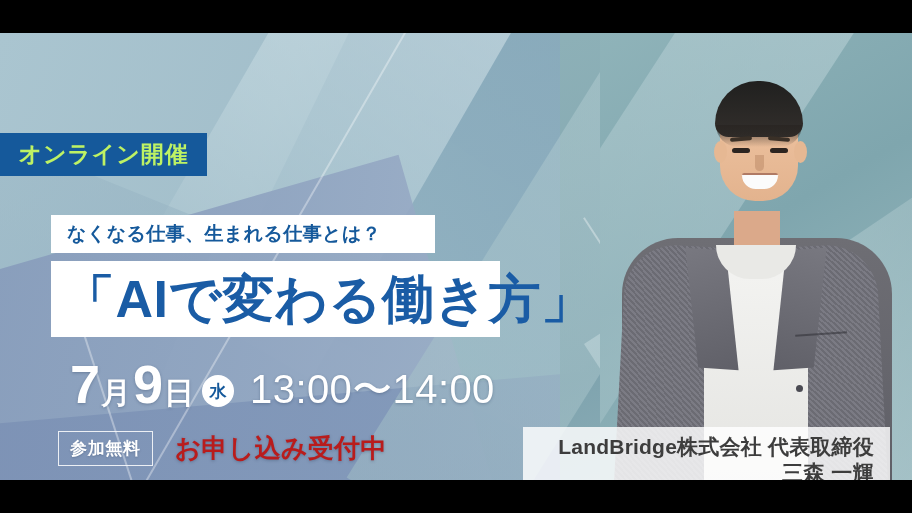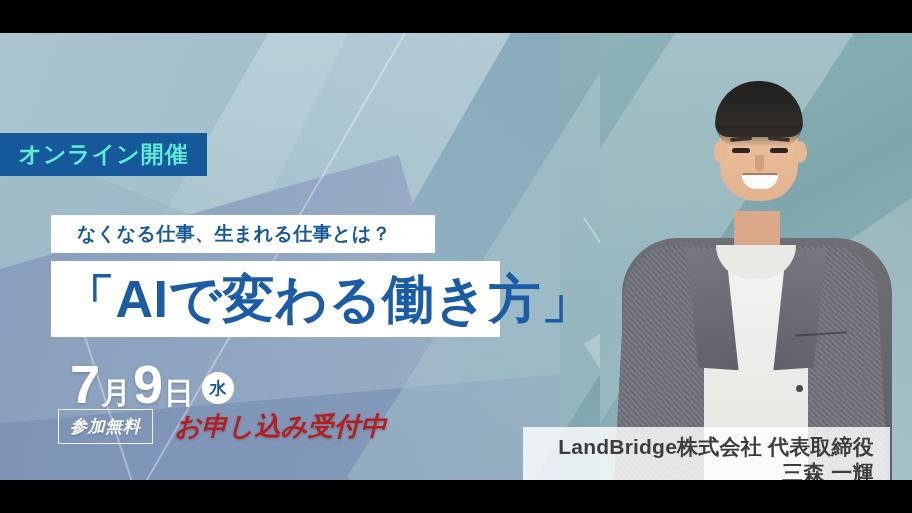--- a/index.html
+++ b/index.html
@@ -192,30 +192,30 @@
   .button {
     position:absolute; left:196px; top:352px; width:7px; height:7px;
     background:#4a4a52; border-radius:50%;
   }
 
   
   .online-badge {
     position:absolute; left:0; top:100px;
     width:207px; height:43px;
     display:flex; align-items:center; justify-content:center;
-    color:#5eead4; font-weight:bold; font-size:23px;
+    color:#bef264; font-weight:bold; font-size:23px;
     letter-spacing:.04em;
   }
   .subtitle-box {
     position:absolute; left:51px; top:182px; width:384px; height:38px;
     background:#fff;
     display:flex; align-items:center;
   }
   .subtitle-text {
-    margin-left:26px;
+    margin-left:16px;
     color:#15599b; font-weight:bold; font-size:19px; letter-spacing:.02em;
     white-space:nowrap;
   }
   .title-box {
     position:absolute; left:51px; top:228px; width:449px; height:76px;
     background:#fff;
     display:flex; align-items:center;
   }
   .title-text {
     margin-left:12px;
@@ -237,22 +237,22 @@
     width:32px; height:32px; border-radius:50%;
     background:#fff; color:#15599b;
     font-size:17px; font-weight:bold;
     margin-left:6px; align-self:center;
     position:relative; top:4px;
     text-shadow:none;
   }
   .d-time { font-size:40px; font-weight:500; margin-left:16px; letter-spacing:.01em; }
 
   .cta-row {
-    position:absolute; left:58px; top:376px;
-    display:flex; align-items:flex-start;font-style:italic;
+    position:absolute; left:58px; top:398px;
+    display:flex; align-items:flex-start;
   }
   .free-chip {
     border:1.5px solid rgba(255,255,255,.85);
     color:#fff; font-size:17px; font-weight:bold;
     padding:5px 11px;
     letter-spacing:.04em;
     text-shadow: 0 1px 2px rgba(40,60,90,.3);
   }
   .cta-text {
     margin-left:22px; color:#b91c1c; font-size:26px; font-weight:bold;
@@ -332,20 +332,21 @@
   <div class="title-box">
     <span class="title-text">「AIで変わる働き方」</span>
   </div>
 
   <div class="date-row">
     <span class="d-num">7</span>
     <span class="d-unit">月</span>
     <span class="d-num">9</span>
     <span class="d-unit">日</span>
     <span class="dow-circle">水</span>
+    <span class="d-time">13:00〜14:00</span>
   </div>
 
   <div class="cta-row">
     <span class="free-chip">参加無料</span>
     <span class="cta-text">お申し込み受付中</span>
   </div>
 
   <div class="speaker-box">
     <span class="speaker-org">LandBridge株式会社 代表取締役</span>
     <span class="speaker-name">三森 一輝</span>

